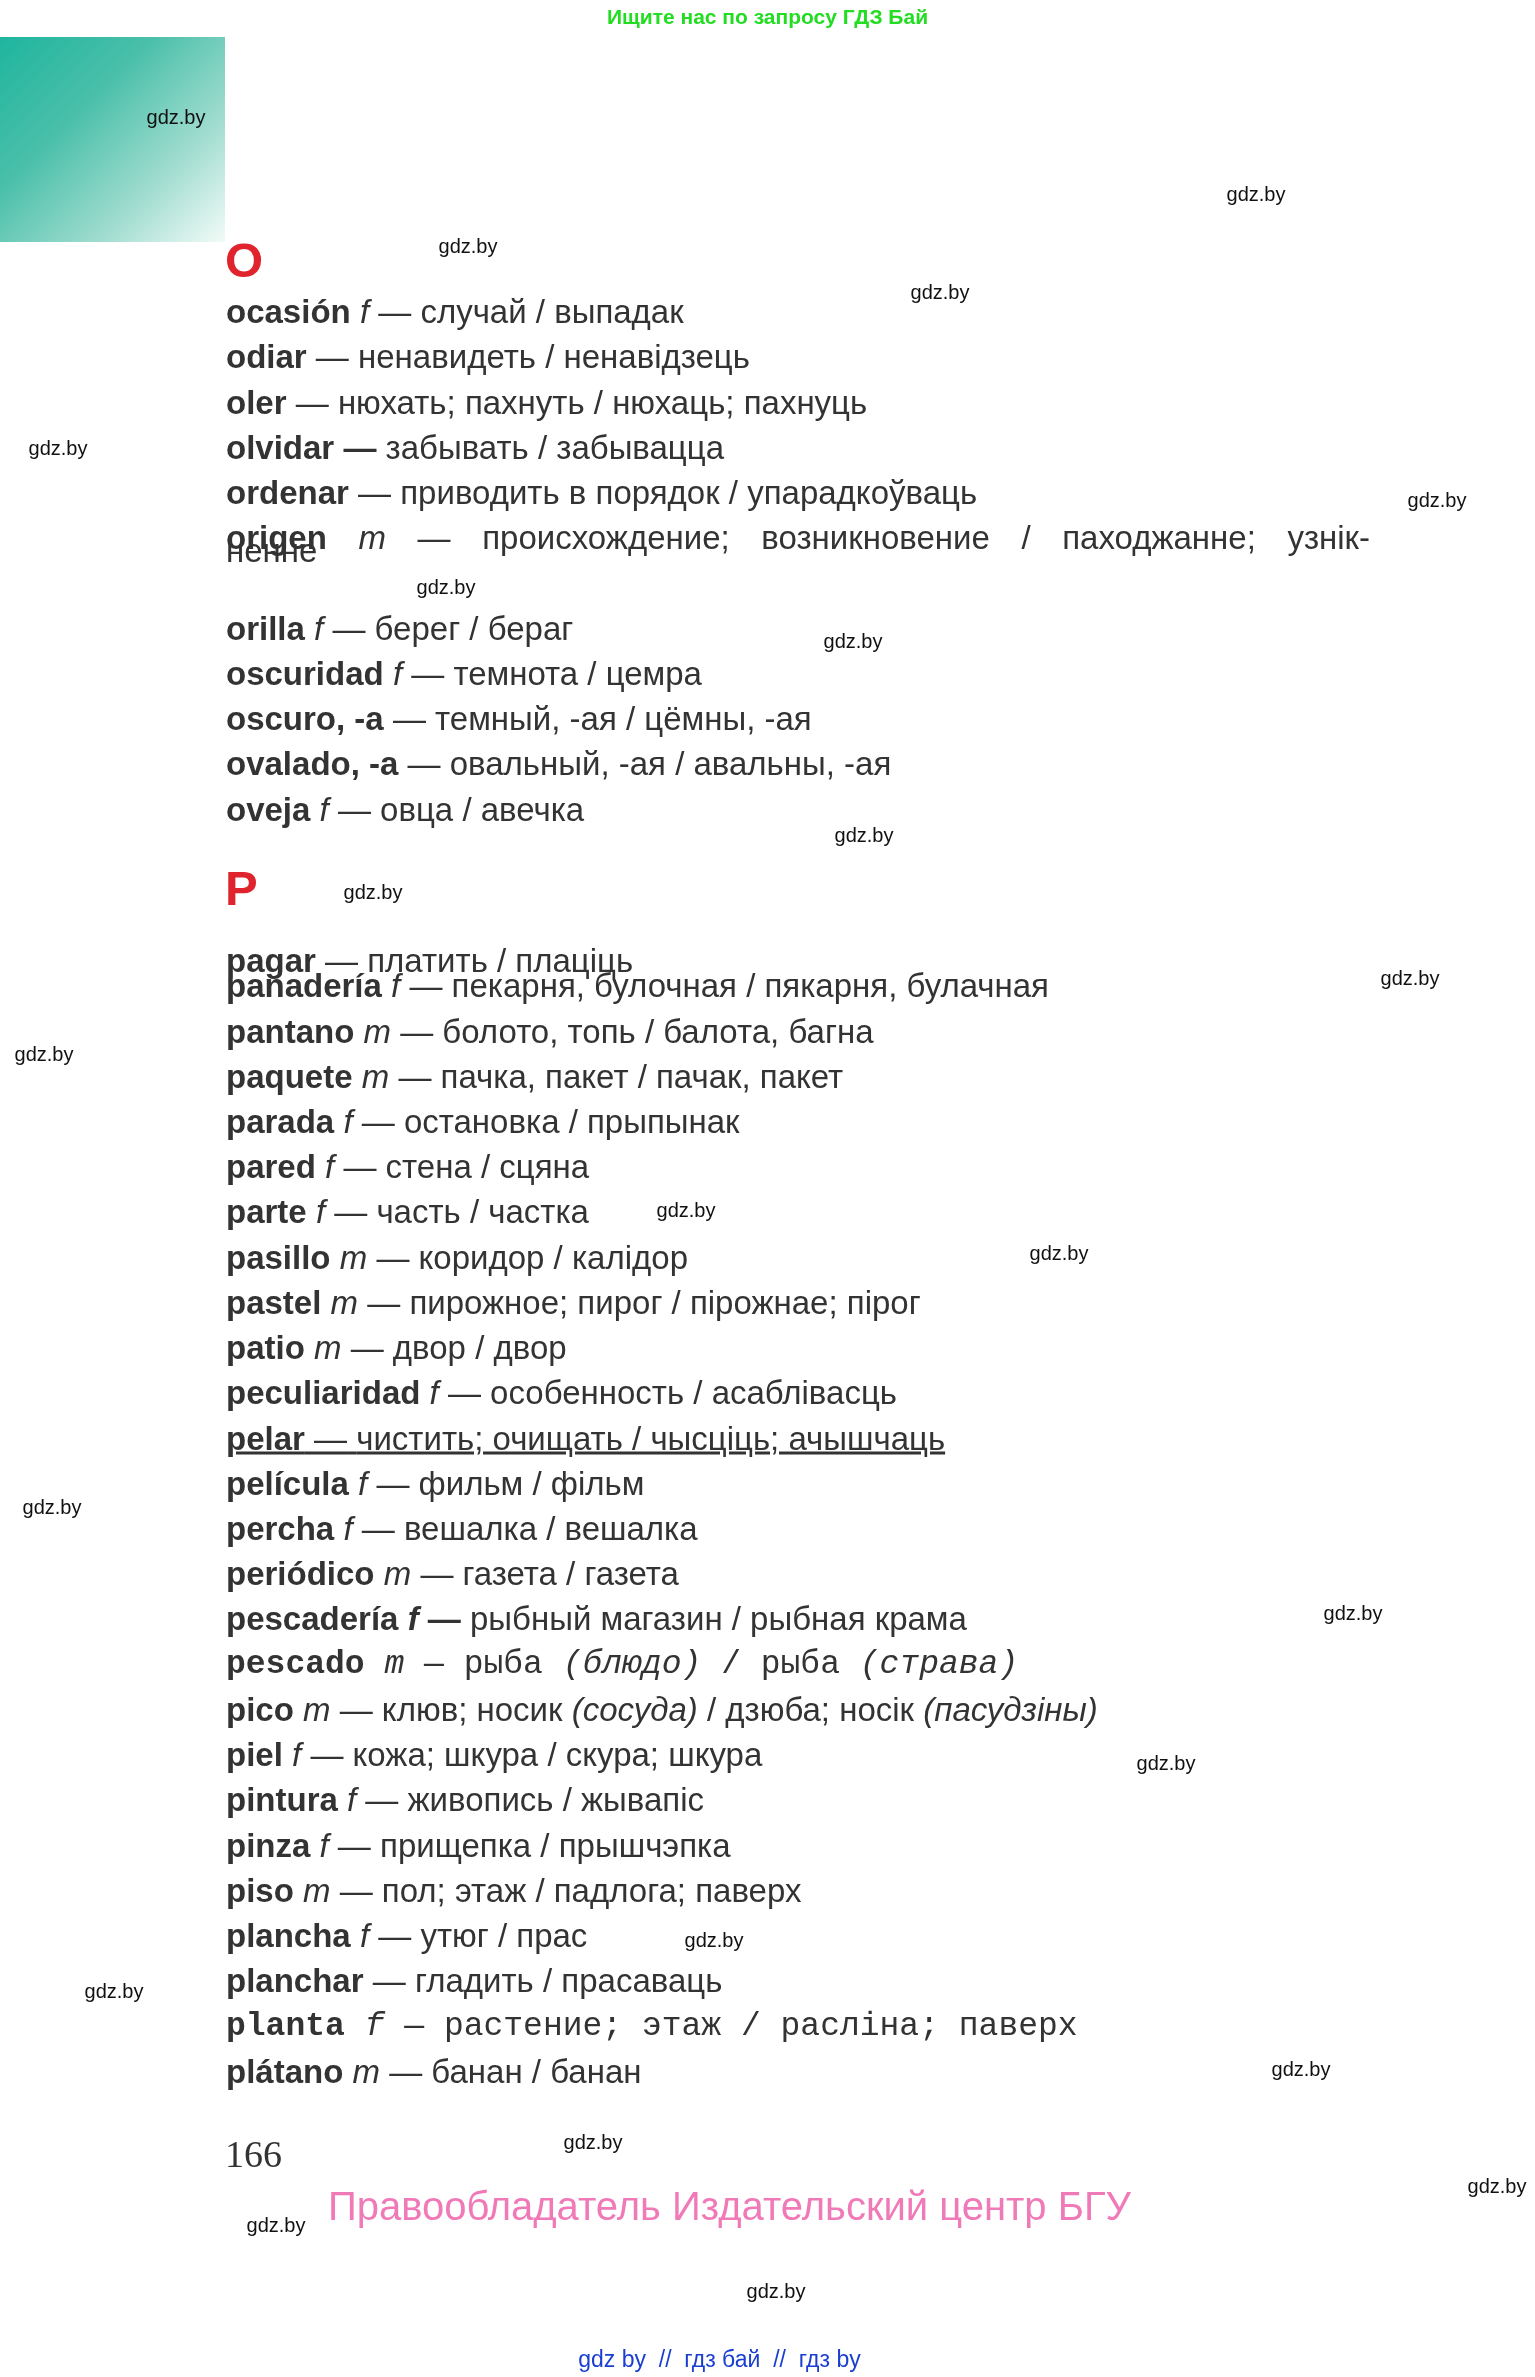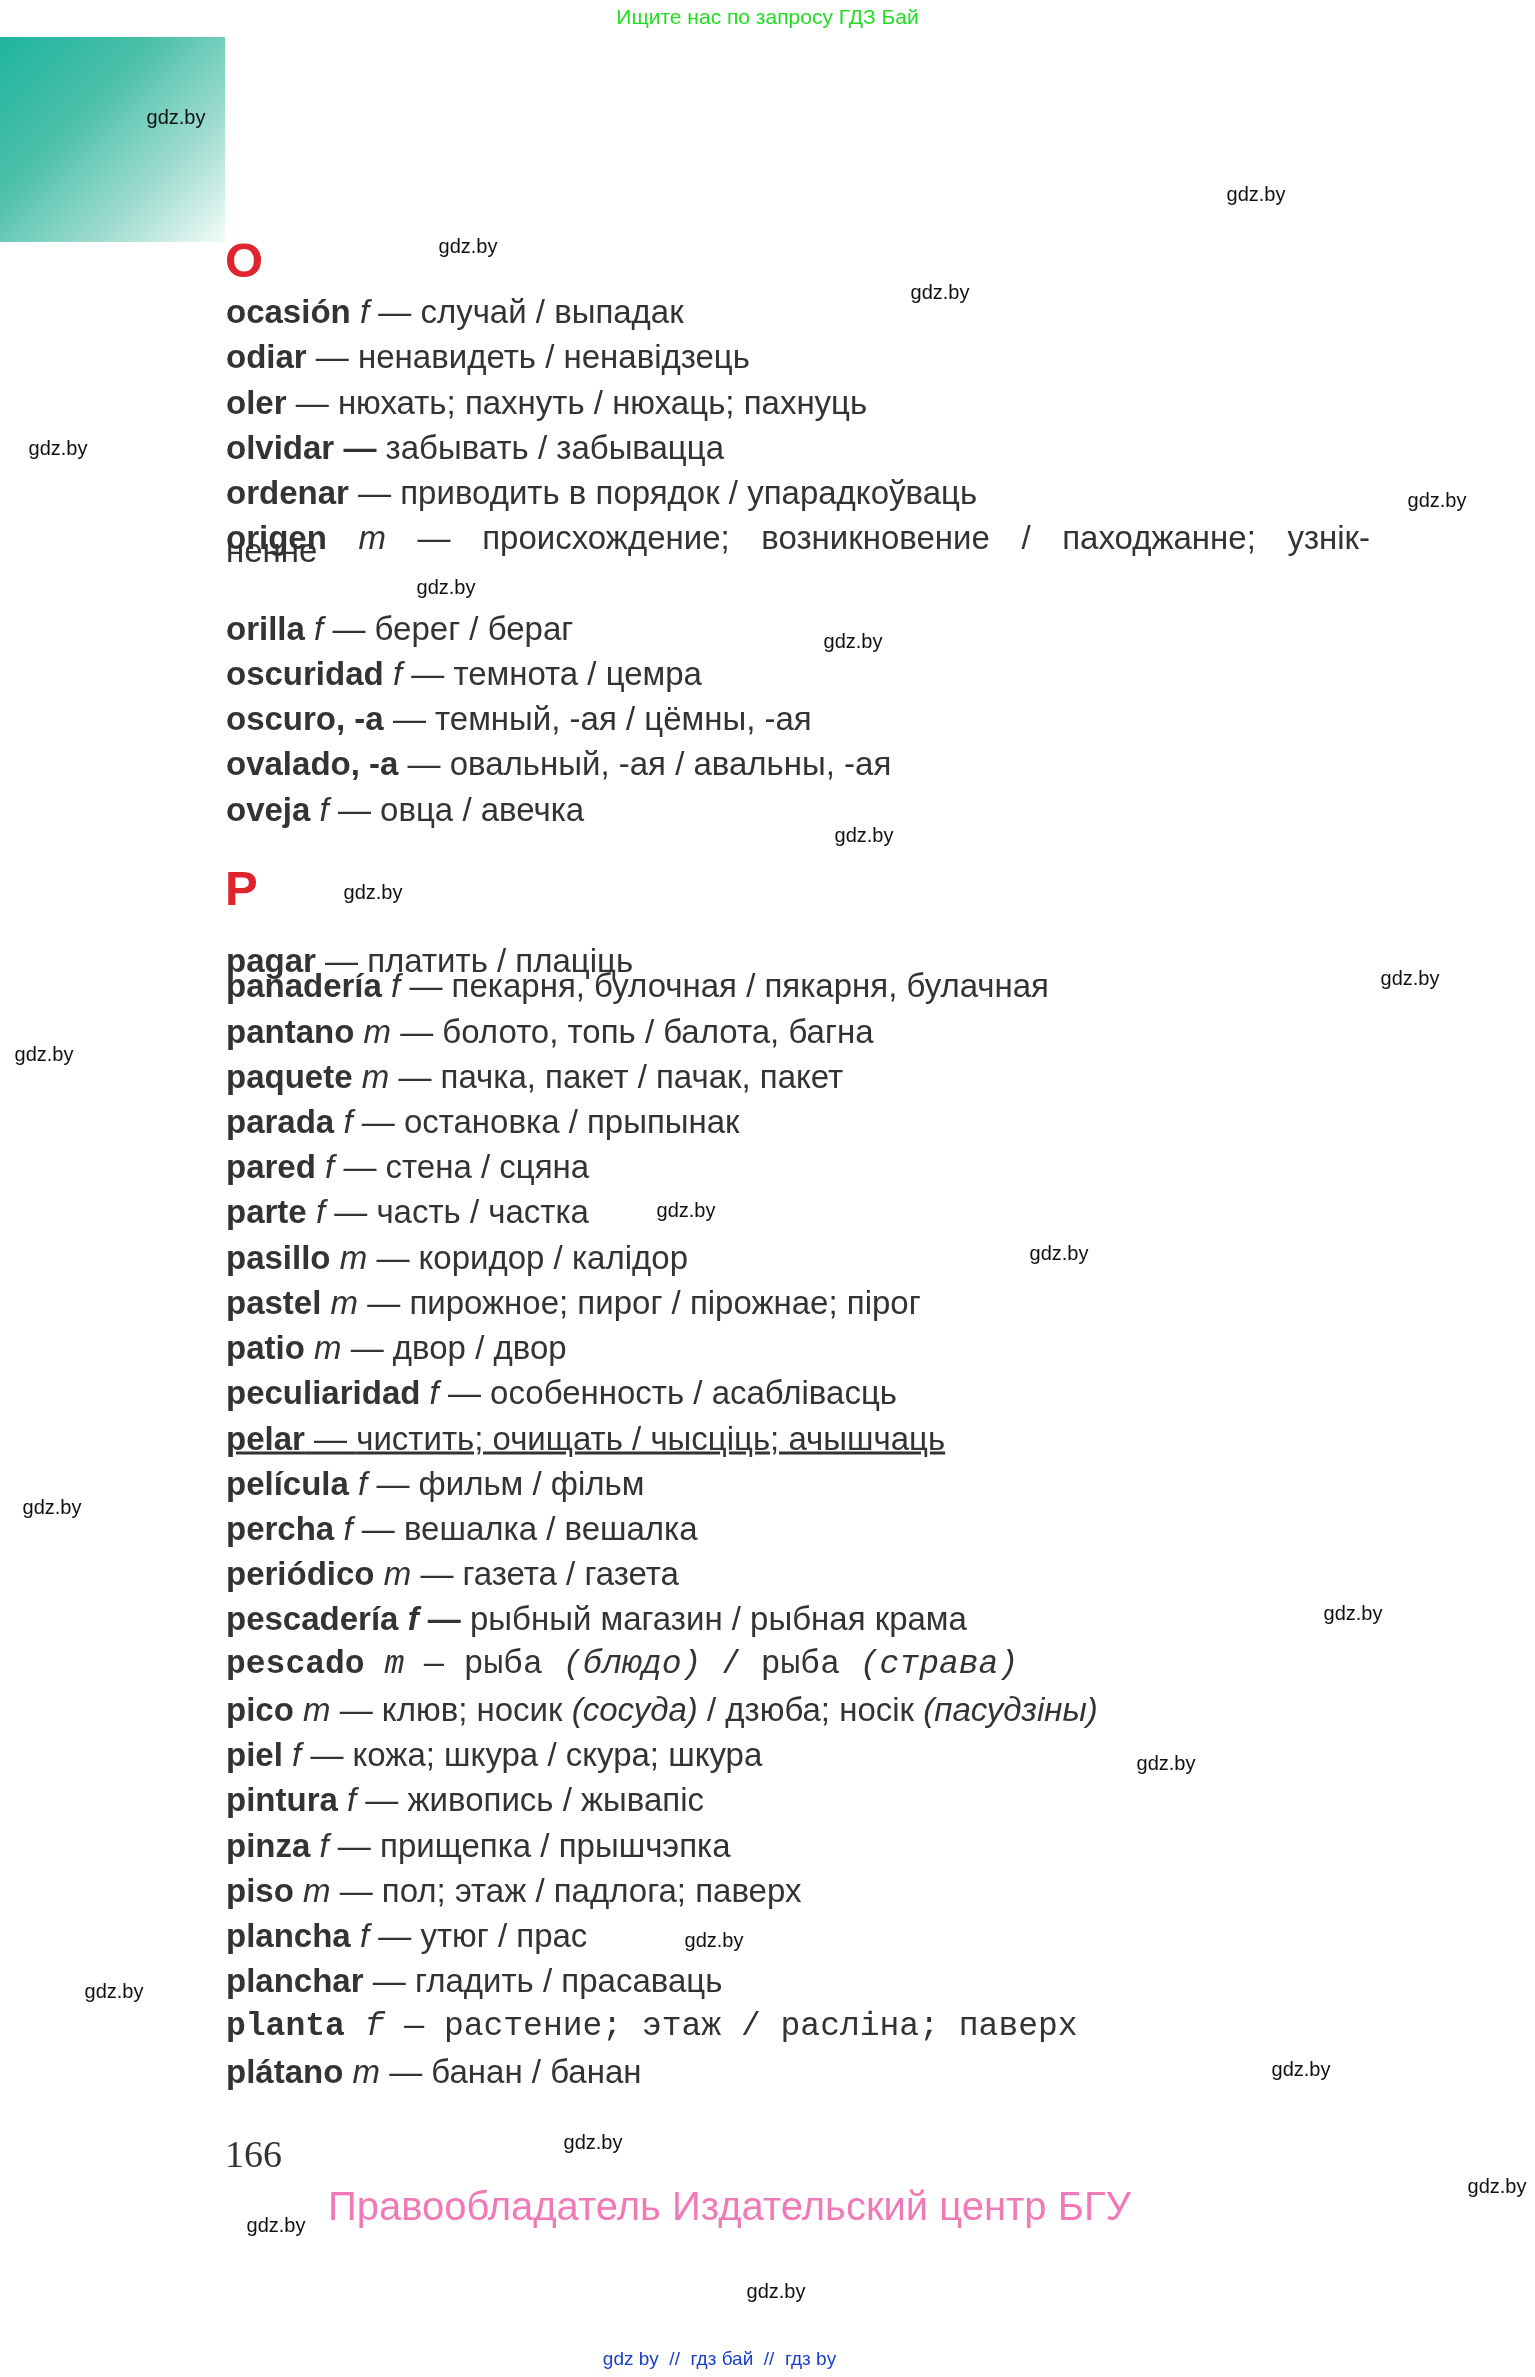--- a/index.html
+++ b/index.html
@@ -1,38 +1,38 @@
 <!DOCTYPE html>
 <html style="font-size:14px"><head>
 <meta charset="utf-8">
 <style>
   html, body { margin:0; padding:0; background:#ffffff; }
   body { width:1535px; height:2377px; position:relative; overflow:hidden;
          font-family:"Liberation Sans", sans-serif; color:#333333; }
   .top-banner { position:absolute; left:0; top:3.5px; width:1535px; text-align:center;
-         font-size:21px; color:#22dd22; line-height:26px; }
+         font-size:21px; color:#22dd22; line-height:26px;font-weight:bold; }
   .corner-block { position:absolute; left:0; top:37px; width:225px; height:205px;
          background:linear-gradient(135deg, #1fb59f 0%, #49bfa9 35%, #9fdccf 70%, #f2fbf8 100%); }
   .wm { position:absolute; font-size:20px; color:#111111; line-height:28px;
         transform:translate(-50%,-50%); white-space:nowrap; }
   .section-letter { position:absolute; left:225px; font-size:49px; font-weight:bold;
         color:#e0242e; line-height:52px; transform:translateY(-50%); }
   .entry { position:absolute; left:226px; font-size:33px; line-height:45px;
         white-space:nowrap; transform:translateY(-50%); color:#333333; }
   .entry .hw { font-weight:bold; }
   .entry .g { font-style:italic; }
   .entry .g.b { font-weight:bold; }
   .entry .it { font-style:italic; }
   .entry.just { width:1144px; text-align:justify; text-align-last:justify; }
   .page-num { position:absolute; left:225px; top:2133px; font-family:"Liberation Serif", serif;
         font-size:38px; color:#333333; line-height:43px; }
   .rights { position:absolute; left:328px; top:2183px; font-size:40px; color:#f07ab8;
         line-height:47px; white-space:nowrap; }
   .footer-links { position:absolute; left:0; top:2345px; width:1439px; text-align:center;
-        font-size:19px; color:#1a3fd0; line-height:28px; white-space:pre; }
+        font-size:23px; color:#1a3fd0; line-height:28px; white-space:pre; }
 </style>
 </head>
 <body>
 
 <div class="top-banner">Ищите нас по запросу ГДЗ Бай</div>
 
 <div class="corner-block"></div>
 
 <div id="watermarks">
     <div class="wm" style="left: 176px; top: 117px;">gdz.by</div>

